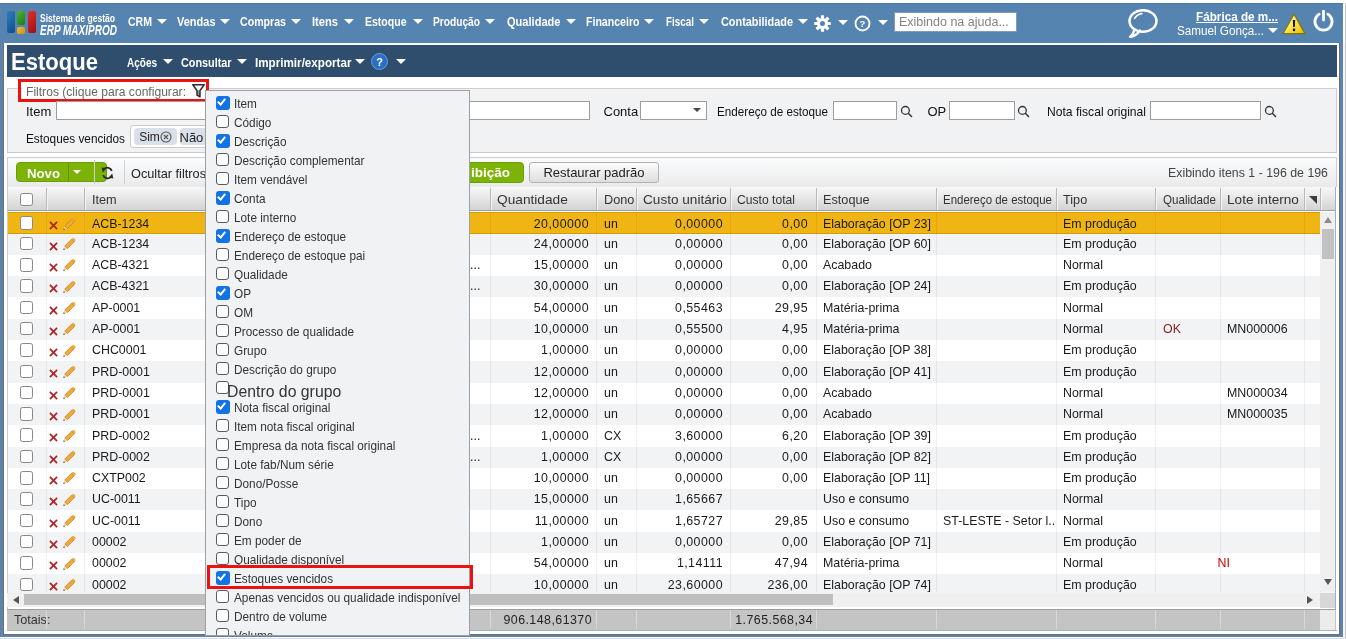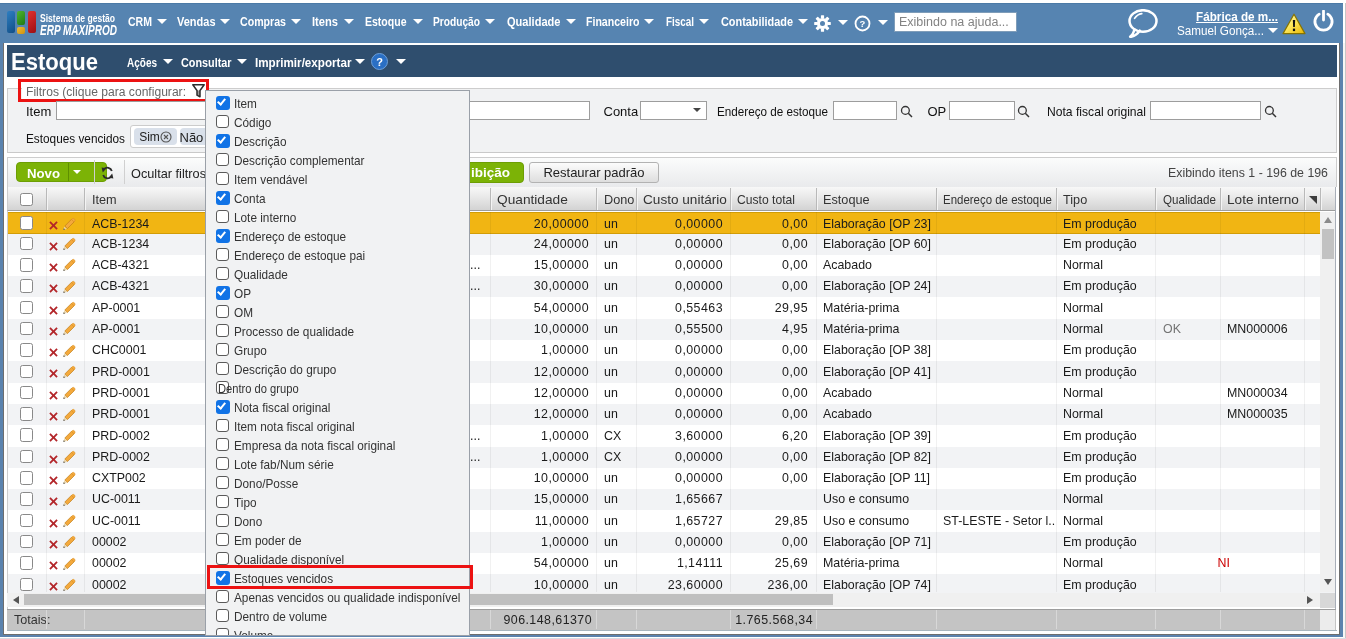--- a/index.html
+++ b/index.html
@@ -312,21 +312,21 @@
 <path d="M2.8 9.0 L9.6 2.2 L12.2 4.8 L5.4 11.6 Z" fill="#f4a93c" stroke="#c07c15" stroke-width="0.7"></path>
 <path d="M9.9 1.9 a1.7 1.7 0 0 1 2.6 2.6 l-0.5 0.5 L9.4 2.4 Z" fill="#f4a93c" stroke="#d98f22" stroke-width="0.5"></path>
 </svg></div>
     <div class="abs" style="left:85.5px;top:3.3px;white-space:nowrap">AP-0001</div>
     <div class="abs" style="left:483.5px;top:3.3px;width:99px;text-align:right;letter-spacing:0.45px">10,00000</div>
     <div class="abs" style="left:597.5px;top:3.3px">un</div>
     <div class="abs" style="left:629.5px;top:3.3px;width:87px;text-align:right;letter-spacing:0.45px">0,55500</div>
     <div class="abs" style="left:723.5px;top:3.3px;width:78px;text-align:right;letter-spacing:0.45px">4,95</div>
     <div class="abs" style="left:816.5px;top:3.3px;white-space:nowrap">Matéria-prima</div>
     <div class="abs" style="left:1056.5px;top:3.3px;white-space:nowrap">Normal</div>
-    <div class="abs" style="left:1156.5px;top:3.3px"><span style="color:#737373">OK</span></div>
+    <div class="abs" style="left:1156.5px;top:3.3px"><span style="color:#7f1d1d">OK</span></div>
     <div class="abs" style="left:1220.5px;top:3.3px;white-space:nowrap">MN000006</div>
   </div>
 <div class="abs" style="left:6.5px;top:340.1px;width:1328.5px;height:21.3px;background:#fff;font-size:12.4px;color:#1a1a1a">
     <div class="abs" style="left:13px;top:3.2px;width:13.5px;height:13.5px;background:#fff;border:1.4px solid #898989;border-radius:2.5px"></div>
     <div class="abs" style="left:42.5px;top:6px;width:9px;height:9px"><svg width="9" height="9" viewBox="0 0 9 9">
         <path d="M1.6 0.3 L4.5 3.2 L7.4 0.3 L8.7 1.6 L5.8 4.5 L8.7 7.4 L7.4 8.7 L4.5 5.8 L1.6 8.7 L0.3 7.4 L3.2 4.5 L0.3 1.6 Z" fill="#b3262a"></path>
       </svg></div>
     <div class="abs" style="left:55px;top:3.5px;width:14px;height:14px"><svg width="14" height="14" viewBox="0 0 14 14">
 <path d="M1.2 12.8 L2.4 9.4 L5.0 12.0 Z" fill="#e9d3a4"></path>
 <path d="M1.2 12.8 L1.8 11.2 L3.1 12.4 Z" fill="#3b3b3b"></path>
@@ -525,21 +525,21 @@
     <div class="abs" style="left:55px;top:3.5px;width:14px;height:14px"><svg width="14" height="14" viewBox="0 0 14 14">
 <path d="M1.2 12.8 L2.4 9.4 L5.0 12.0 Z" fill="#e9d3a4"></path>
 <path d="M1.2 12.8 L1.8 11.2 L3.1 12.4 Z" fill="#3b3b3b"></path>
 <path d="M2.8 9.0 L9.6 2.2 L12.2 4.8 L5.4 11.6 Z" fill="#f4a93c" stroke="#c07c15" stroke-width="0.7"></path>
 <path d="M9.9 1.9 a1.7 1.7 0 0 1 2.6 2.6 l-0.5 0.5 L9.4 2.4 Z" fill="#f4a93c" stroke="#d98f22" stroke-width="0.5"></path>
 </svg></div>
     <div class="abs" style="left:85.5px;top:3.3px;white-space:nowrap">00002</div>
     <div class="abs" style="left:483.5px;top:3.3px;width:99px;text-align:right;letter-spacing:0.45px">54,00000</div>
     <div class="abs" style="left:597.5px;top:3.3px">un</div>
     <div class="abs" style="left:629.5px;top:3.3px;width:87px;text-align:right;letter-spacing:0.45px">1,14111</div>
-    <div class="abs" style="left:723.5px;top:3.3px;width:78px;text-align:right;letter-spacing:0.45px">25,69</div>
+    <div class="abs" style="left:723.5px;top:3.3px;width:78px;text-align:right;letter-spacing:0.45px">47,94</div>
     <div class="abs" style="left:816.5px;top:3.3px;white-space:nowrap">Matéria-prima</div>
     <div class="abs" style="left:1056.5px;top:3.3px;white-space:nowrap">Normal</div>
     <div class="abs" style="left:1211px;top:3.3px"><span style="color:#cc0000">NI</span></div>
   </div>
 <div class="abs" style="left:6.5px;top:574.4000000000001px;width:1328.5px;height:21.3px;background:#f2f3f5;font-size:12.4px;color:#1a1a1a">
     <div class="abs" style="left:13px;top:3.2px;width:13.5px;height:13.5px;background:#fff;border:1.4px solid #898989;border-radius:2.5px"></div>
     <div class="abs" style="left:42.5px;top:6px;width:9px;height:9px"><svg width="9" height="9" viewBox="0 0 9 9">
         <path d="M1.6 0.3 L4.5 3.2 L7.4 0.3 L8.7 1.6 L5.8 4.5 L8.7 7.4 L7.4 8.7 L4.5 5.8 L1.6 8.7 L0.3 7.4 L3.2 4.5 L0.3 1.6 Z" fill="#b3262a"></path>
       </svg></div>
     <div class="abs" style="left:55px;top:3.5px;width:14px;height:14px"><svg width="14" height="14" viewBox="0 0 14 14">
@@ -636,21 +636,21 @@
     <div class="abs" style="left:27.5px;top:196.0px;color:#333;font-size:12.7px;white-space:nowrap"><span style="display:inline-block;transform:scaleX(0.9300);transform-origin:0 50%;white-space:nowrap">OP</span></div>
     <div class="abs" style="left:9.5px;top:213.5px;width:13px;height:13px;background:#fff;border:1.6px solid #5a5a5a;border-radius:3px"></div>
     <div class="abs" style="left:27.5px;top:215.0px;color:#333;font-size:12.7px;white-space:nowrap"><span style="display:inline-block;transform:scaleX(0.9300);transform-origin:0 50%;white-space:nowrap">OM</span></div>
     <div class="abs" style="left:9.5px;top:232.5px;width:13px;height:13px;background:#fff;border:1.6px solid #5a5a5a;border-radius:3px"></div>
     <div class="abs" style="left:27.5px;top:234.0px;color:#333;font-size:12.7px;white-space:nowrap"><span style="display:inline-block;transform:scaleX(0.9300);transform-origin:0 50%;white-space:nowrap">Processo de qualidade</span></div>
     <div class="abs" style="left:9.5px;top:251.5px;width:13px;height:13px;background:#fff;border:1.6px solid #5a5a5a;border-radius:3px"></div>
     <div class="abs" style="left:27.5px;top:253.0px;color:#333;font-size:12.7px;white-space:nowrap"><span style="display:inline-block;transform:scaleX(0.9300);transform-origin:0 50%;white-space:nowrap">Grupo</span></div>
     <div class="abs" style="left:9.5px;top:270.5px;width:13px;height:13px;background:#fff;border:1.6px solid #5a5a5a;border-radius:3px"></div>
     <div class="abs" style="left:27.5px;top:272.0px;color:#333;font-size:12.7px;white-space:nowrap"><span style="display:inline-block;transform:scaleX(0.9300);transform-origin:0 50%;white-space:nowrap">Descrição do grupo</span></div>
     <div class="abs" style="left:9.5px;top:289.5px;width:13px;height:13px;background:#fff;border:1.6px solid #5a5a5a;border-radius:3px"></div>
-    <div class="abs" style="left:12px;top:291.0px;color:#333;font-size:12px;white-space:nowrap"><span style="display:inline-block;transform:scaleX(0.9300);transform-origin:0 50%;white-space:nowrap">Dentro do grupo</span></div>
+    <div class="abs" style="left:21px;top:291.0px;color:#333;font-size:17px;white-space:nowrap"><span style="display:inline-block;transform:scaleX(0.9300);transform-origin:0 50%;white-space:nowrap">Dentro do grupo</span></div>
     <div class="abs" style="left:9.5px;top:308.5px;width:14px;height:14px;background:#1173e6;border-radius:3px">
       <div class="abs" style="left:3.5px;top:1.5px;width:5px;height:8px;border-right:2.4px solid #fff;border-bottom:2.4px solid #fff;transform:rotate(40deg)"></div>
     </div>
     <div class="abs" style="left:27.5px;top:310.0px;color:#333;font-size:12.7px;white-space:nowrap"><span style="display:inline-block;transform:scaleX(0.9300);transform-origin:0 50%;white-space:nowrap">Nota fiscal original</span></div>
     <div class="abs" style="left:9.5px;top:327.5px;width:13px;height:13px;background:#fff;border:1.6px solid #5a5a5a;border-radius:3px"></div>
     <div class="abs" style="left:27.5px;top:329.0px;color:#333;font-size:12.7px;white-space:nowrap"><span style="display:inline-block;transform:scaleX(0.9300);transform-origin:0 50%;white-space:nowrap">Item nota fiscal original</span></div>
     <div class="abs" style="left:9.5px;top:346.5px;width:13px;height:13px;background:#fff;border:1.6px solid #5a5a5a;border-radius:3px"></div>
     <div class="abs" style="left:27.5px;top:348.0px;color:#333;font-size:12.7px;white-space:nowrap"><span style="display:inline-block;transform:scaleX(0.9300);transform-origin:0 50%;white-space:nowrap">Empresa da nota fiscal original</span></div>
     <div class="abs" style="left:9.5px;top:365.5px;width:13px;height:13px;background:#fff;border:1.6px solid #5a5a5a;border-radius:3px"></div>
     <div class="abs" style="left:27.5px;top:367.0px;color:#333;font-size:12.7px;white-space:nowrap"><span style="display:inline-block;transform:scaleX(0.9300);transform-origin:0 50%;white-space:nowrap">Lote fab/Num série</span></div>

